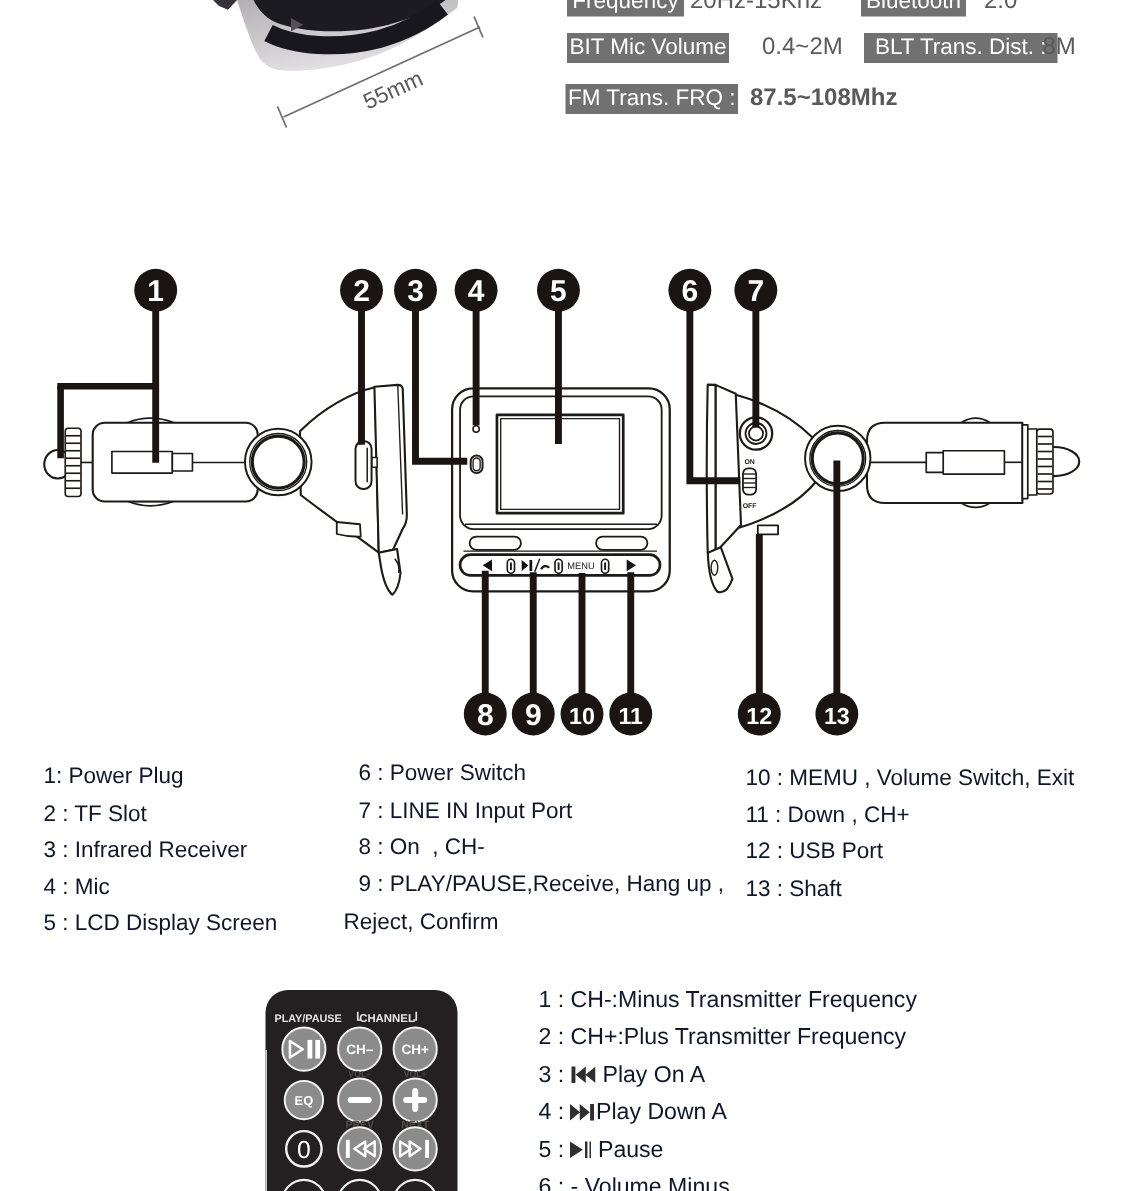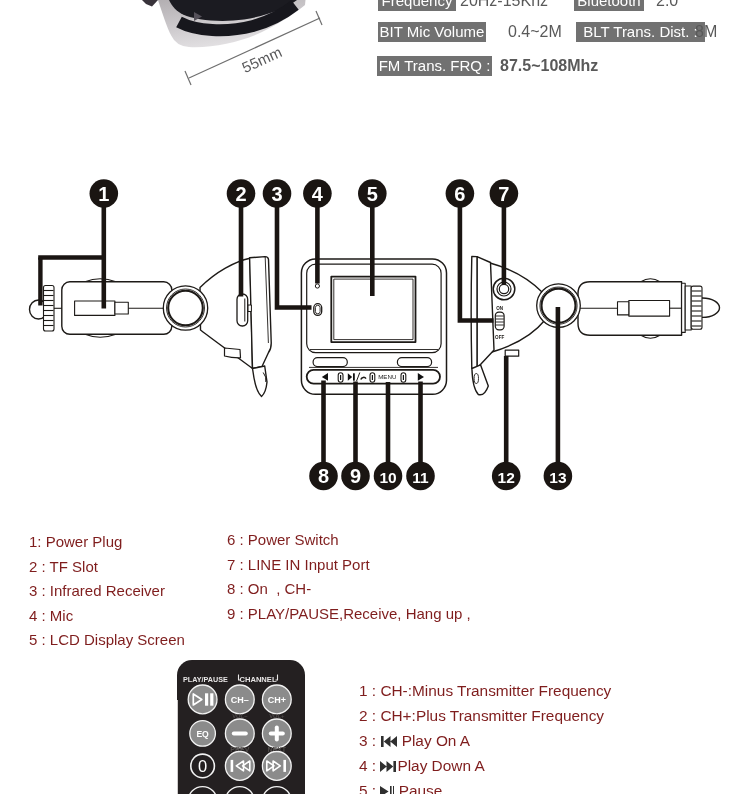--- a/index.html
+++ b/index.html
@@ -2,21 +2,21 @@
 <html><head>
 <meta charset="utf-8">
 <style>
   html,body{margin:0;padding:0;}
   #page{position:relative;width:750px;height:794px;background:#ffffff;overflow:hidden;
         font-family:"Liberation Sans",sans-serif;}
   .abs{position:absolute;}
   .badge{position:absolute;background:#717171;color:#fff;font-size:15px;height:20px;
          line-height:20px;text-align:center;}
   .val{position:absolute;color:#595959;font-size:16px;height:20px;line-height:20px;}
-  .leg{position:absolute;color:#7f1d1d;font-size:15px;line-height:24.6px;white-space:nowrap;margin-top:24px;}
+  .leg{position:absolute;color:#0f172a;font-size:15px;line-height:24.6px;white-space:nowrap;}
 </style>
 </head>
 <body>
 <div id="page">
 
   <svg class="abs" style="left:0;top:0" width="360" height="120" viewBox="0 0 360 120">
     <defs>
       <linearGradient id="silver" x1="0" y1="0" x2="0.4" y2="1">
         <stop offset="0" stop-color="#b3afb2"></stop>
         <stop offset="0.55" stop-color="#cdcacd"></stop>
@@ -217,25 +217,32 @@
     </g>
   </svg>
 
   <div class="leg" style="left:29px;top:506px;">
     1: Power Plug<br>
     2 : TF Slot<br>
     3 : Infrared Receiver<br>
     4 : Mic<br>
     5 : LCD Display Screen
   </div>
-  <div class="leg" style="left:227px;top:504px;">
+  <div class="leg" style="left:239px;top:504px;">
     6 : Power Switch<br>
     7 : LINE IN Input Port<br>
     8 : On&nbsp;&nbsp;, CH-<br>
     9 : PLAY/PAUSE,Receive, Hang up ,
+  </div>
+  <div class="leg" style="left:229px;top:603px;">Reject, Confirm</div>
+  <div class="leg" style="left:497px;top:507px;">
+    10 : MEMU , Volume Switch, Exit<br>
+    11 : Down , CH+<br>
+    12 : USB Port<br>
+    13 : Shaft
   </div>
 
   <svg class="abs" style="left:160px;top:650px" width="150" height="144" viewBox="160 650 150 144">
     <g id="remote">
       <rect x="177" y="660" width="128" height="150" rx="15" fill="#242021"></rect>
       <path d="M177.5,700 L177.5,794" stroke="#cfcccc" stroke-width="1" fill="none"></path>
       <text x="183" y="681.5" font-size="7.2" font-weight="bold" fill="#e8e6e6" font-family="Liberation Sans">PLAY/PAUSE</text>
       <text x="258" y="681.5" font-size="7.6" font-weight="bold" fill="#e8e6e6" text-anchor="middle" font-family="Liberation Sans">CHANNEL</text>
       <path d="M240.5,680 L238.5,680 L238.5,674.5 M275.5,680 L277.5,680 L277.5,674.5" stroke="#e8e6e6" stroke-width="1.1" fill="none"></path>
 

